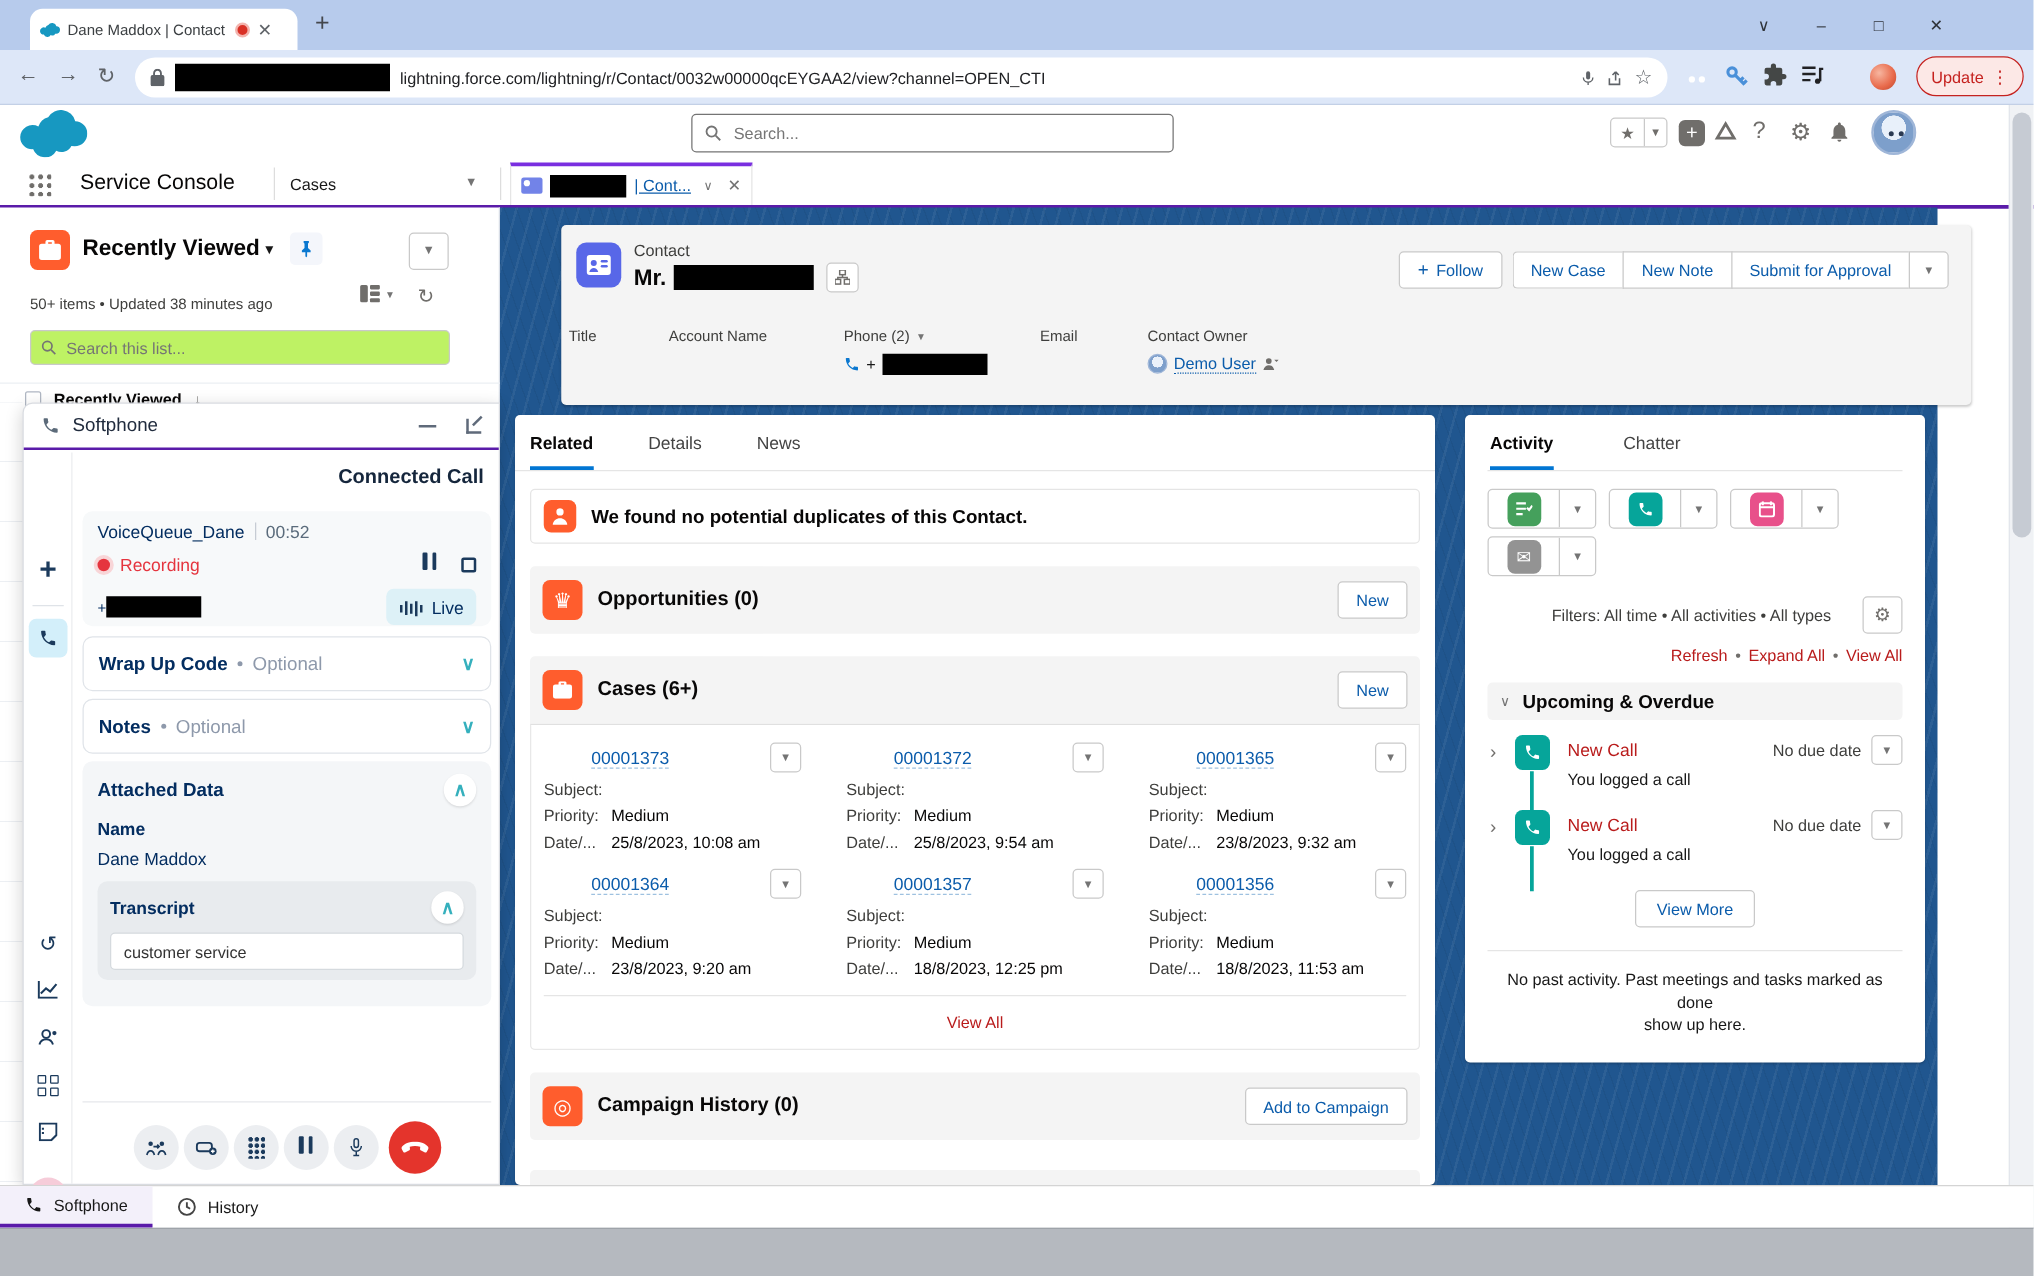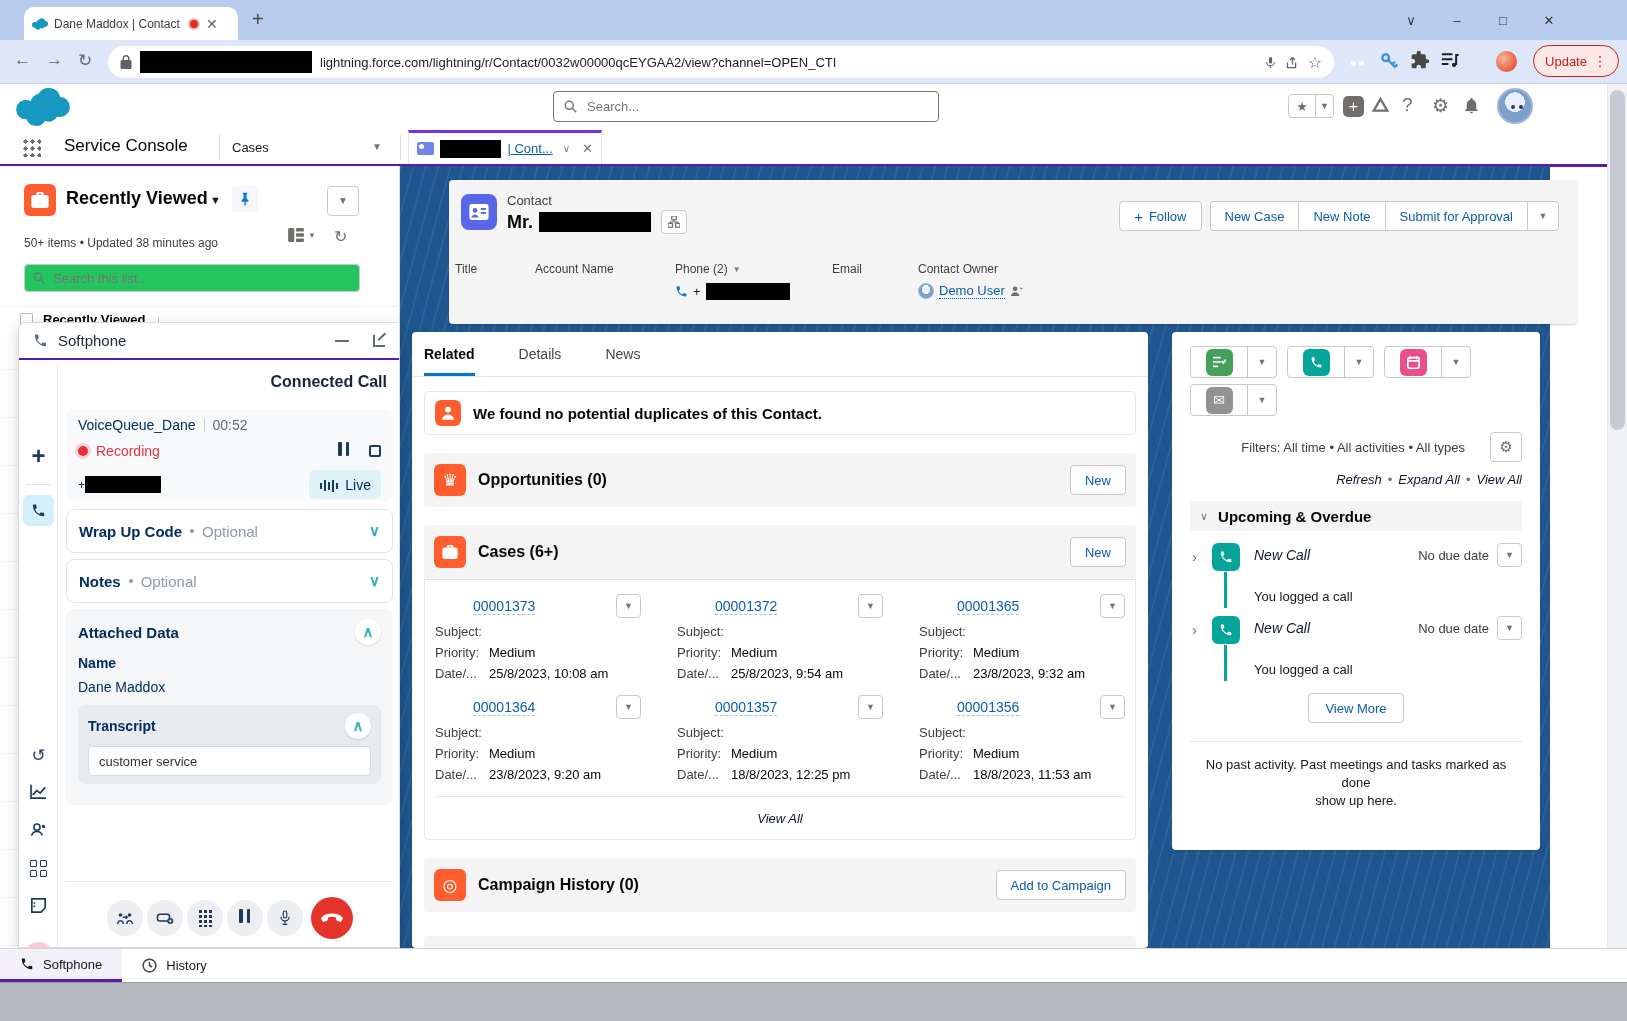--- a/index.html
+++ b/index.html
@@ -88,21 +88,21 @@
   .lp-title{position:absolute;left:66px;top:22px;font-size:18px;font-weight:bold;color:#080707;}
   .lp-title-chev{position:absolute;left:210px;top:28px;font-size:11px;color:#181818;}
   .lp-pin{position:absolute;left:232px;top:20px;width:26px;height:26px;border-radius:4px;background:#f4f6fb;
           display:flex;align-items:center;justify-content:center;}
   .lp-dd{position:absolute;left:327px;top:20px;width:32px;height:30px;border:1px solid #c9c9c9;border-radius:4px;
          background:#fff;text-align:center;line-height:28px;font-size:10px;color:#747474;}
   .lp-meta{position:absolute;left:24px;top:70px;font-size:12px;color:#3e3e3c;}
   .lp-layout{position:absolute;left:288px;top:62px;display:flex;gap:4px;align-items:center;color:#747474;}
   .lp-refresh{position:absolute;left:334px;top:61px;font-size:16px;color:#706e6b;}
   .lp-search{position:absolute;left:24px;top:98px;width:336px;height:28px;border:1px solid #c9c9c9;border-radius:4px;
-             display:flex;align-items:center;padding:0 8px;gap:6px;background:#22c55e;}
+             display:flex;align-items:center;padding:0 8px;gap:6px;background:#bef264;}
   .lp-search input{border:none;outline:none;flex:1;font-size:13px;color:#444;background:transparent;
                    font-family:"Liberation Sans",sans-serif;}
   .lp-row{position:absolute;left:0;top:140px;width:400px;height:26px;display:flex;align-items:center;gap:10px;
           padding:0 8px;border-top:1px solid #eceff3;}
   .lp-check{width:13px;height:13px;border:1px solid #b0b7c3;border-radius:2px;background:#fff;margin-left:12px;}
   .lp-row b{font-size:13px;color:#080707;}
   .left-sliver{position:absolute;left:0;top:322px;width:18px;height:626px;background:#fff;
      background-image:repeating-linear-gradient(to bottom,transparent 0 47px,#eceff3 47px 48px);}
 
   
@@ -222,21 +222,21 @@
   .case-grid{display:grid;grid-template-columns:1fr 1fr 1fr;column-gap:36px;row-gap:14px;}
   .case-tile{font-size:13px;}
   .ct-top{display:flex;align-items:center;justify-content:space-between;margin-left:38px;}
   .case-link{font-size:14px;color:#0b5cab;border-bottom:1px dashed #9ec1e0;}
   .dd-sm{width:25px;height:24px;border:1px solid #c9c9c9;border-radius:4px;background:#fff;text-align:center;
          line-height:22px;font-size:9px;color:#747474;}
   .ct-row{display:flex;margin-top:6px;color:#3e3e3c;}
   .ct-row .lbl{width:54px;flex:0 0 auto;}
   .ct-row .val{color:#080707;}
   .view-all-row{border-top:1px solid #e5e5e5;margin-top:14px;text-align:center;padding:12px 0;}
-  .link{color:#0f172a;font-size:13px;font-style:italic;}
+  .link{color:#b91c1c;font-size:13px;}
   .partial-card{margin:24px 12px 0 12px;border-radius:4px;background:#f4f4f4;height:60px;display:flex;
                 align-items:center;gap:12px;padding:0 10px;}
 
   
   .act-card{position:absolute;left:1172px;top:332px;width:368px;height:518px;background:#fff;border-radius:4px;
             box-shadow:0 1px 2px rgba(0,0,0,.2);padding:0 18px;}
   .act-tabs{display:flex;gap:56px;padding-top:14px;border-bottom:1px solid #e5e5e5;}
   .qa-rows{margin-top:14px;display:flex;flex-direction:column;gap:6px;}
   .qa-row{display:flex;gap:10px;}
   .combo{display:flex;border:1px solid #c9c9c9;border-radius:4px;overflow:hidden;height:32px;background:#fff;}
@@ -260,21 +260,21 @@
   .sec-chev{font-size:11px;color:#747474;}
   .act-item{position:relative;margin-top:12px;min-height:48px;}
   .ai-exp{position:absolute;left:2px;top:5px;font-size:15px;color:#706e6b;}
   .ai-ic{position:absolute;left:22px;top:0;width:28px;height:28px;background:#06a59a;border-radius:6px;
          display:flex;align-items:center;justify-content:center;}
   .ai-line{position:absolute;left:34px;top:29px;width:3px;height:36px;background:#06a59a;}
   .ai-body{margin-left:64px;}
   .ai-row{display:flex;align-items:center;}
   .ai-title{font-size:14px;flex:1;}
   .ai-due{font-size:13px;color:#3e3e3c;margin-right:8px;}
-  .ai-sub{font-size:13px;color:#181818;margin-top:22px;}
+  .ai-sub{font-size:13px;color:#181818;margin-top:4px;}
   .view-more-row{margin-top:16px;text-align:center;}
   .view-more{display:inline-flex;height:30px;border:1px solid #c9c9c9;border-radius:4px;color:#0b5cab;
              font-size:13px;align-items:center;padding:0 16px;background:#fff;}
   .act-div{margin-top:18px;border-top:1px solid #e5e5e5;}
   .empty-txt{margin-top:14px;text-align:center;font-size:13px;color:#181818;line-height:18px;}
 
   
   .utility{position:absolute;left:0;top:948px;width:1627px;height:34px;background:#fff;
            border-top:1px solid #d4d4d4;z-index:20;display:flex;}
   .ut-tab{display:flex;align-items:center;gap:9px;padding:0 20px;font-size:13px;color:#181818;height:100%;}
@@ -844,20 +844,24 @@
     </div>
 
     <div class="partial-card">
 
       <span style="flex:1;"></span>
 
     </div>
   </div>
 
   <div class="act-card">
+    <div class="act-tabs tabs-row" style="padding-left:2px;gap:56px;">
+      <span class="tab active">Activity</span>
+      <span class="tab">Chatter</span>
+    </div>
 
     <div class="qa-rows">
       <div class="qa-row">
         <span class="combo">
           <span class="ic-seg">
               <span class="glyph g-green">
             <svg width="14" height="12" viewBox="0 0 16 14">
                   <path stroke="#fff" stroke-width="2" fill="none" d="M1 2h9M1 7h9M1 12h6M11 6l2 2 3-4"></path>
                 </svg>
           </span>

